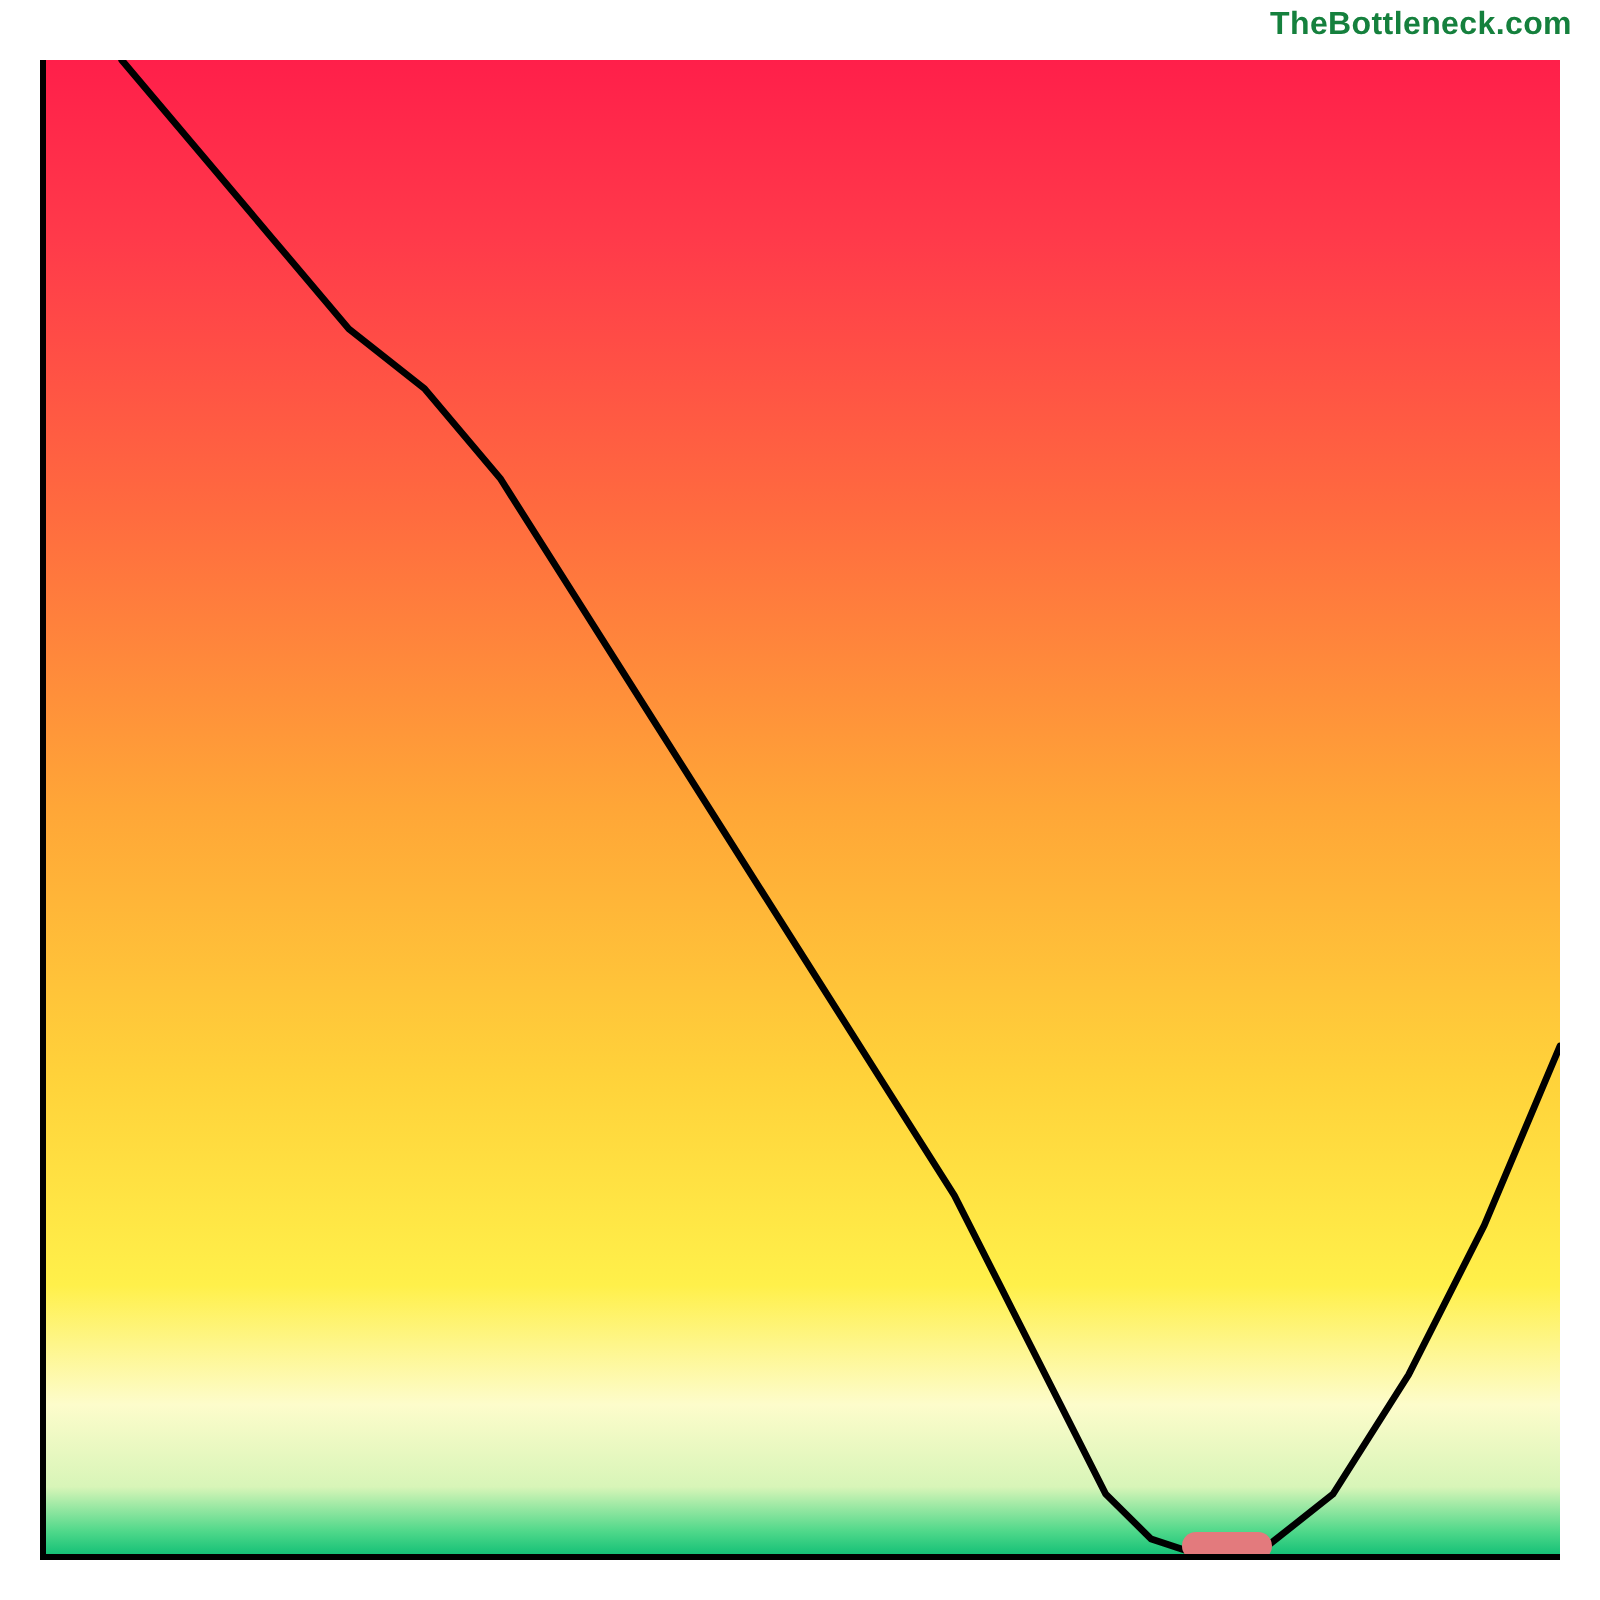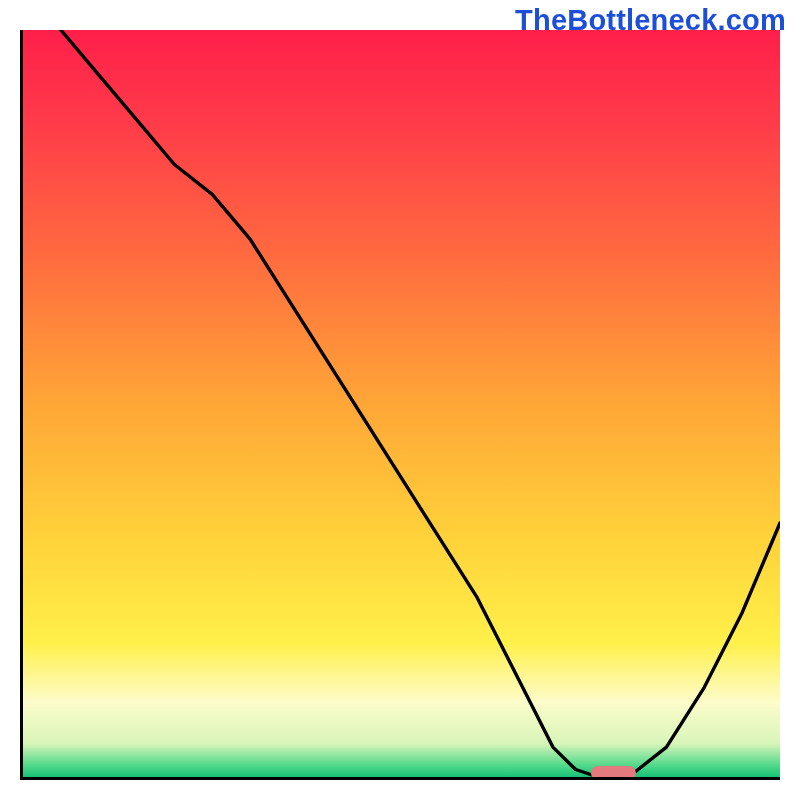--- a/index.html
+++ b/index.html
@@ -13,23 +13,23 @@
   .stage {
     position: relative;
     width: 800px;
     height: 800px;
     overflow: hidden;
   }
   .watermark {
     position: absolute;
     top: 4px;
     right: 14px;
-    font-size: 29px;
+    font-size: 16px;
     font-weight: 600;
-    color: #1d4ed8;
+    color: #15803d;
     letter-spacing: 0.2px;
     z-index: 30;
   }
   .plot-box {
     position: absolute;
     left: 20px;
     top: 30px;
     width: 760px;
     height: 750px;
     border: 3px solid #000;

